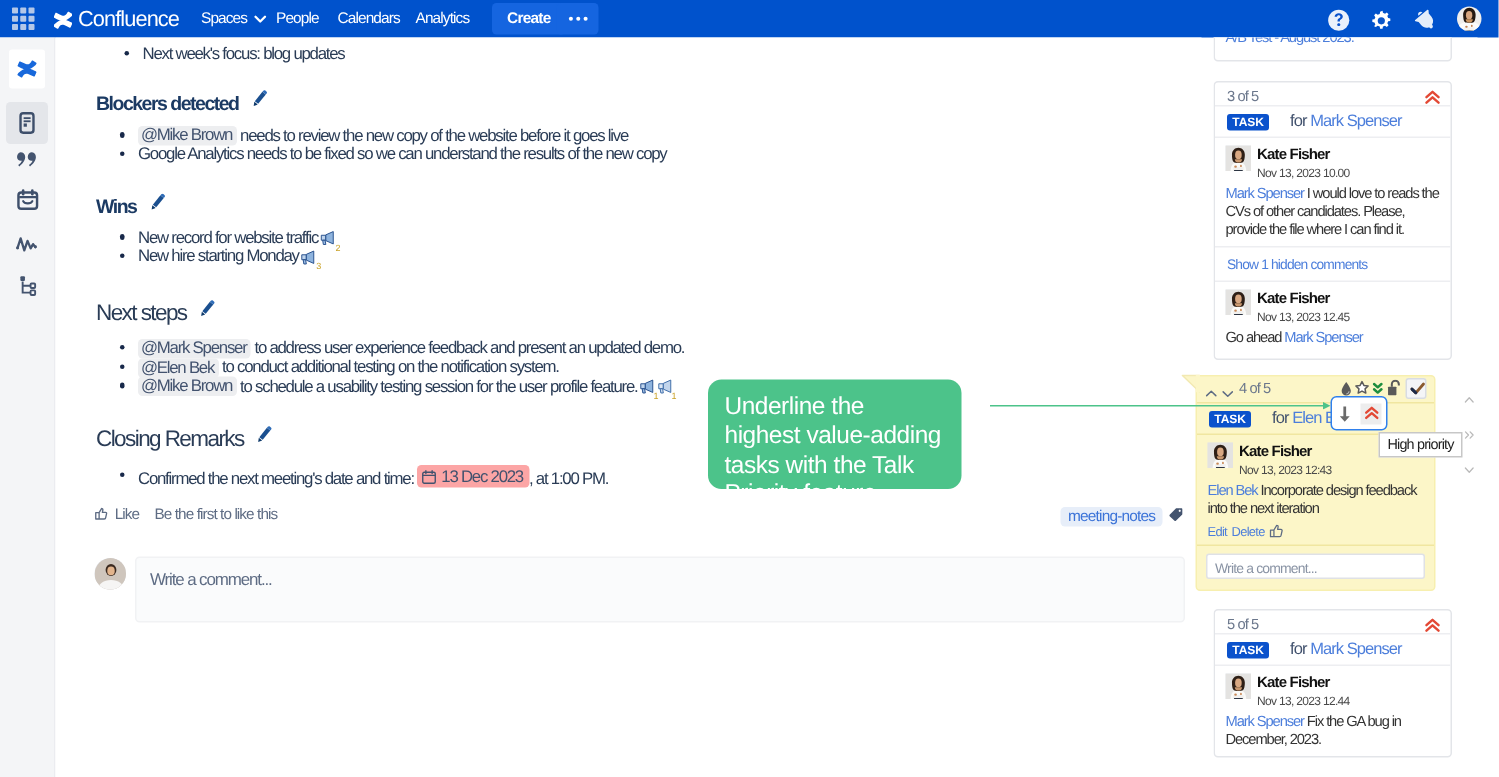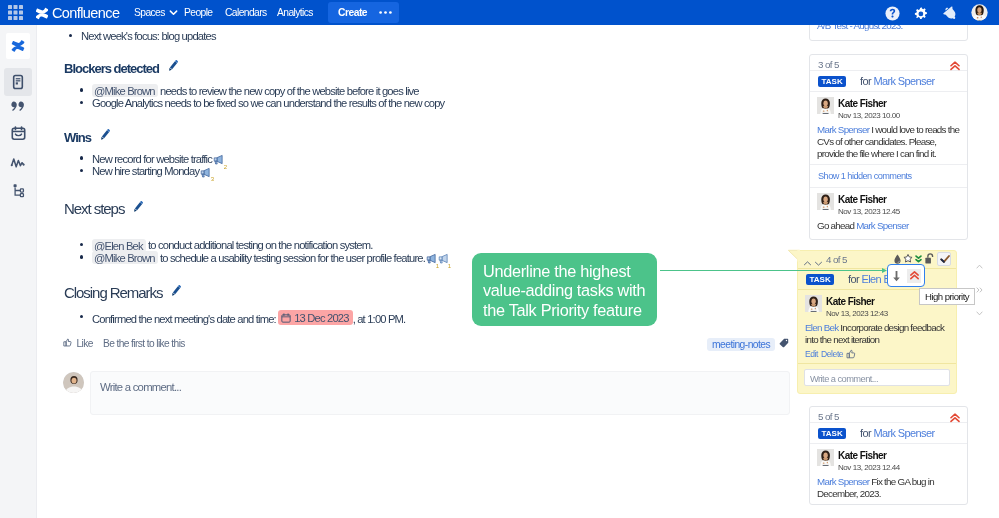--- a/index.html
+++ b/index.html
@@ -140,21 +140,21 @@
   
   #prio-popup { position:absolute; left:887px; top:264px; width:38px; height:23px;
                 background:#fff; border:1.8px solid #2F80ED; border-radius:4px;
                 display:flex; align-items:center; justify-content:space-around; z-index:30;}
   
   #prio-tip { position:absolute; left:919px; top:288px; width:56px; height:17px;
               background:#fff; border:1px solid #C7C7C7; z-index:25;
               font-size:9.6px; letter-spacing:-0.55px; color:#222; padding-left:5px; line-height:16px; }
 
   
-  #callout { position:absolute; left:472px; top:252.5px; width:185px; height:73.5px;
+  #callout { position:absolute; left:472px; top:252.5px; width:169px; height:73.5px;
              background:#4CC38A; border-radius:9px; z-index:40; }
   #callout p { margin:0; padding:9px 11px; color:#fff; font-size:16.3px; line-height:19.5px;
                letter-spacing:-0.3px; font-weight:400; }
   #callout-line { position:absolute; left:660px; top:269.5px; width:224px; height:1.8px;
                   background:#4CC38A; z-index:39;}
   #callout-arrow { position:absolute; left:882px; top:268.3px; z-index:41; }
 
   
   #rnav-up { position:absolute; left:976px; top:263.5px; cursor:pointer; }
   #rnav-down { position:absolute; left:976px; top:310.5px; cursor:pointer; }
@@ -307,21 +307,21 @@
 <div id="railsep"></div>
 <div id="rail-handle">
   <svg width="5" height="18" viewBox="0 0 5 18">
       <rect x="0.6" y="0" width="1.4" height="18" rx="0.7" fill="#B3BAC5"></rect>
       <rect x="3" y="0" width="1.4" height="18" rx="0.7" fill="#B3BAC5"></rect>
     </svg>
 </div>
 
 <div id="main">
 
-  <div class="bullet-li" style="position:absolute; left:32px; top:4px;">
+  <div class="bullet-li" style="position:absolute; left:46px; top:4px;">
     <span>Next week's focus: blog updates</span>
   </div>
 
   <h3 class="sec" style="position:absolute; left:27px; top:35px;">
     <span>Blockers detected</span>
     <span class="pencil">
       <svg width="13" height="13" viewBox="0 0 14 14">
           <g transform="rotate(-6 7 7)">
         <path fill="#1a4f8f" d="M10.2 1.6l2.2 2.2-6.1 6.1-2.2-2.2z"></path>
         <path fill="#0e3a6b" d="M3.7 8.1l2.2 2.2-3 .85z"></path>
@@ -371,20 +371,23 @@
     <span class="pencil">
       <svg width="13" height="13" viewBox="0 0 14 14">
           <g transform="rotate(-6 7 7)">
         <path fill="#1a4f8f" d="M10.2 1.6l2.2 2.2-6.1 6.1-2.2-2.2z"></path>
         <path fill="#0e3a6b" d="M3.7 8.1l2.2 2.2-3 .85z"></path>
         <path fill="#2e6cb8" d="M10.9 0.9c.45-.45 1.1-.45 1.5 0l.7.7c.45.45.45 1.05 0 1.5l-.65.65-2.2-2.2z"></path>
       </g>
         </svg>
     </span>
   </h2>
+  <div class="bullet-li" style="position:absolute; left:43px; top:200px;">
+    <span class="mention">@Mark Spenser</span><span> to address user experience feedback and present an updated demo.</span>
+  </div>
   <div class="bullet-li" style="position:absolute; left:43px; top:213px;">
     <span class="mention">@Elen Bek</span><span> to conduct additional testing on the notification system.</span>
   </div>
   <div class="bullet-li" style="position:absolute; left:43px; top:225.5px;">
     <span class="mention">@Mike Brown</span><span> to schedule a usability testing session for the user profile feature.</span><span class="cmt-ind"><svg width="11" height="11" viewBox="0 0 12 12" style="display:block">
           <g stroke="#274F8C" stroke-width=".7" stroke-linejoin="round">
 <path fill="#BFD4EC" d="M1.3 4.2h3.3v3.6H1.3z"></path>
 <path fill="#8FB4DE" d="M4.6 3.9 10 1.5v9L4.6 8.1z"></path>
 <path fill="#9CBDE4" d="M2.3 7.8h1.8l.5 3.1H2.8z"></path>
 </g>

